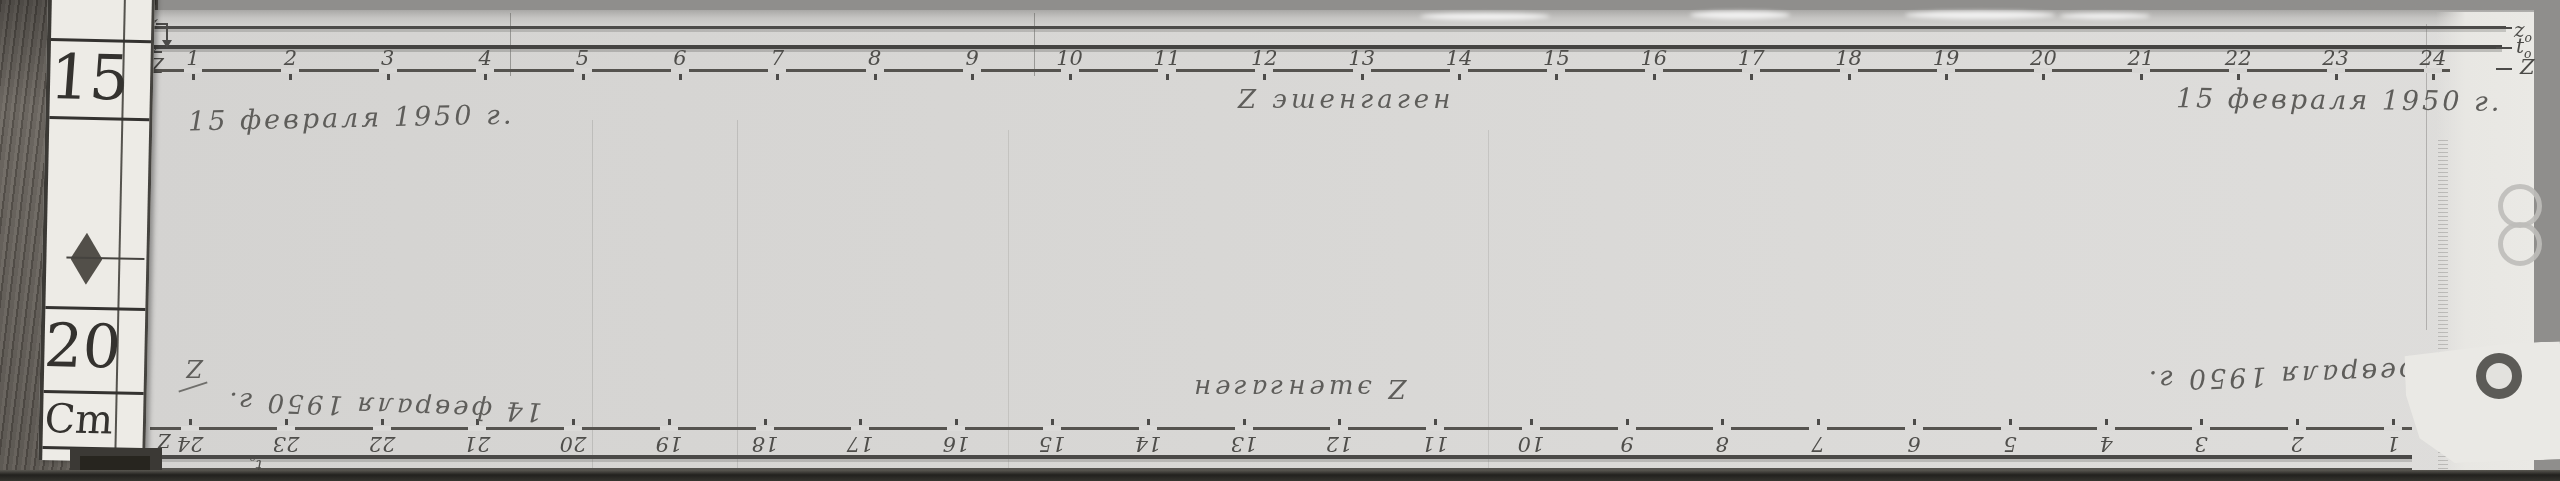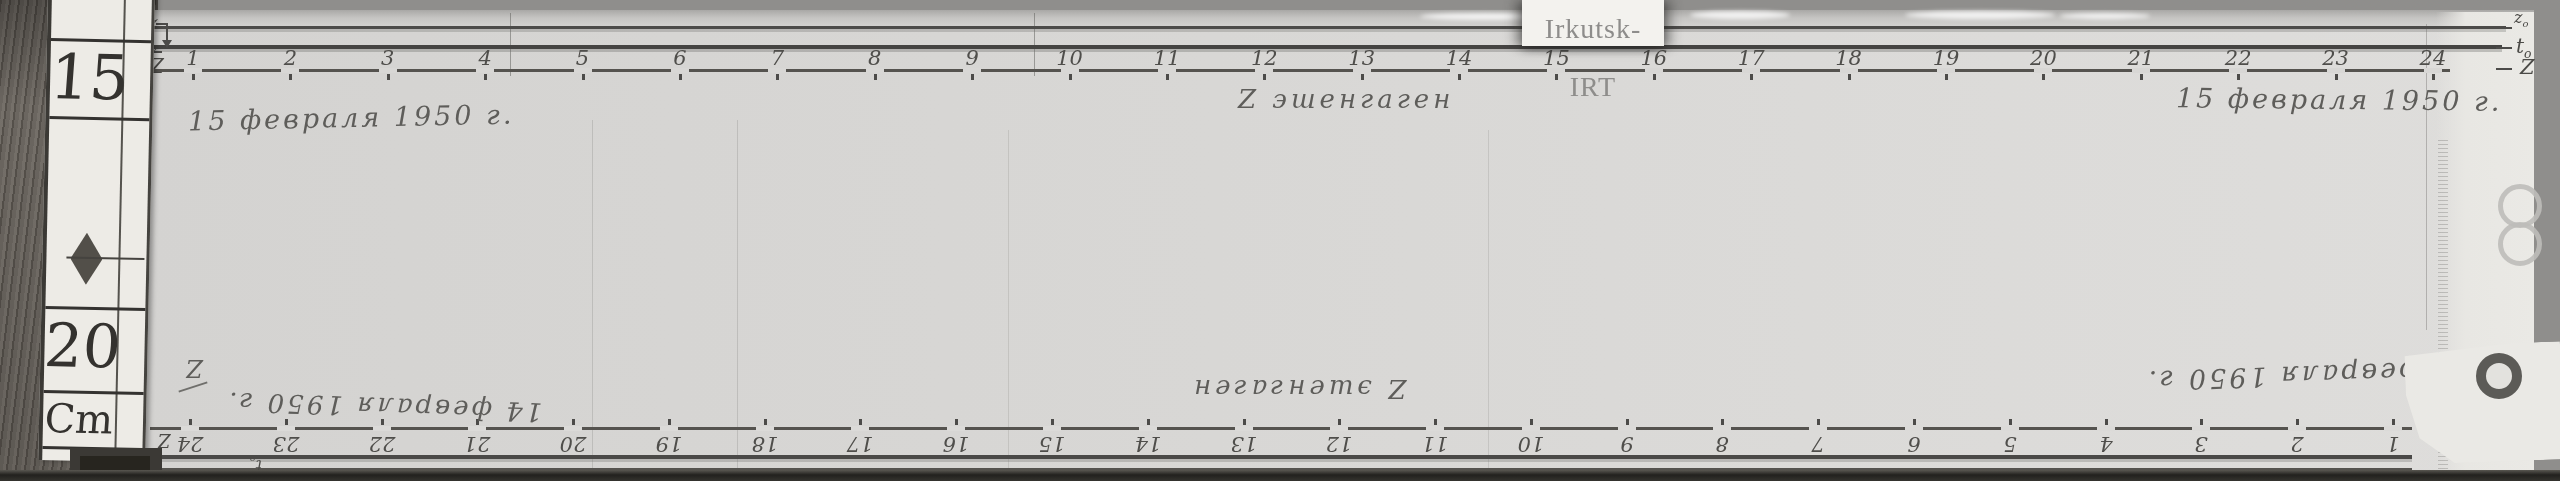--- a/index.html
+++ b/index.html
@@ -85,21 +85,21 @@
 
   <span class="tracelabel" style="left:148px;top:14px;font-size:18px;"><span>z</span></span>
   <div class="line" style="left:156px;top:23px;width:12px;height:2px;"></div>
   <div class="line" style="left:166px;top:23px;width:2px;height:18px;"></div>
   <div class="arrowhead" style="left:162px;top:40px;"></div>
   <span class="tracelabel" style="left:144px;top:33px;font-size:17px;"><span>t</span><sub>o</sub></span>
   <div class="line" style="left:152px;top:51px;width:10px;height:2px;"></div>
   <span class="tracelabel" style="left:150px;top:56px;font-size:20px;"><span>Z</span></span>
 
   <div class="line" style="left:2496px;top:27px;width:16px;height:2px;"></div>
-  <span class="tracelabel" style="left:2514px;top:10px;font-size:16px;"><span>z</span><sub>o</sub></span>
+  <span class="tracelabel" style="left:2514px;top:20px;font-size:20px;"><span>z</span><sub>o</sub></span>
   <div class="line" style="left:2496px;top:47px;width:16px;height:2px;"></div>
   <span class="tracelabel" style="left:2516px;top:36px;font-size:20px;"><span>t</span><sub>o</sub></span>
   <div class="line" style="left:2496px;top:68px;width:16px;height:2px;"></div>
   <span class="tracelabel" style="left:2520px;top:57px;font-size:21px;"><span>Z</span></span>
 
   <div id="top-hours" class="abs" style="left:0;top:0;width:2560px;height:481px;">
       <div style="position: absolute; left: 150px; top: 69px; width: 2300px; height: 3px; background: rgb(85, 83, 79);"></div>
       <div style="position: absolute; left: 184px; top: 68px; width: 18px; height: 5px; background: rgb(216, 215, 213);"></div>
       <div style="position: absolute; left: 192px; top: 74px; width: 3px; height: 6px; background: rgb(76, 75, 73);"></div>
       <div class="hournum" style="position: absolute; left: 177px; top: 46px; width: 32px; text-align: center;">1</div>
@@ -285,17 +285,14 @@
     <span class="ruler-num" style="top:402px;font-size:40px;line-height:48px;">Cm</span>
   </div>
 
   <div id="dark-notch" class="abs"></div>
   <div id="dark-notch-inner" class="abs"></div>
   <div id="bottom-strip" class="abs"></div>
 
   <div id="torn-patch" class="abs"></div>
   <div id="punch-hole" class="abs"></div>
 
-  <div id="station-tag" class="abs">
-    <span>Irkutsk-IRT</span>
-  </div>
 
 </div>
 
 </body></html>

